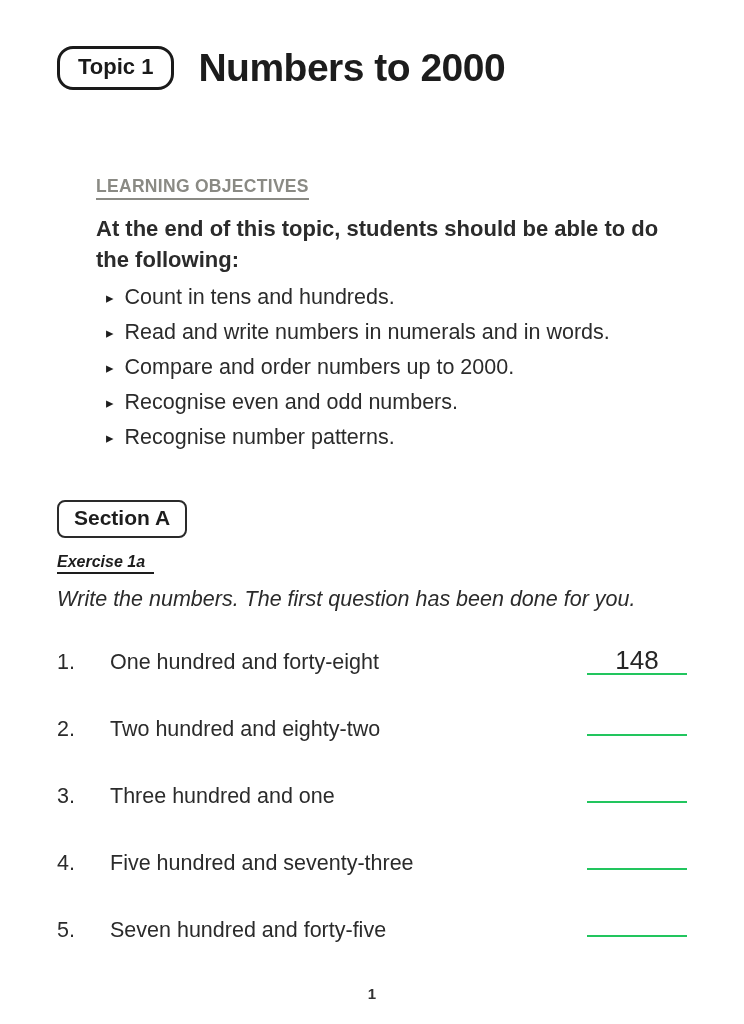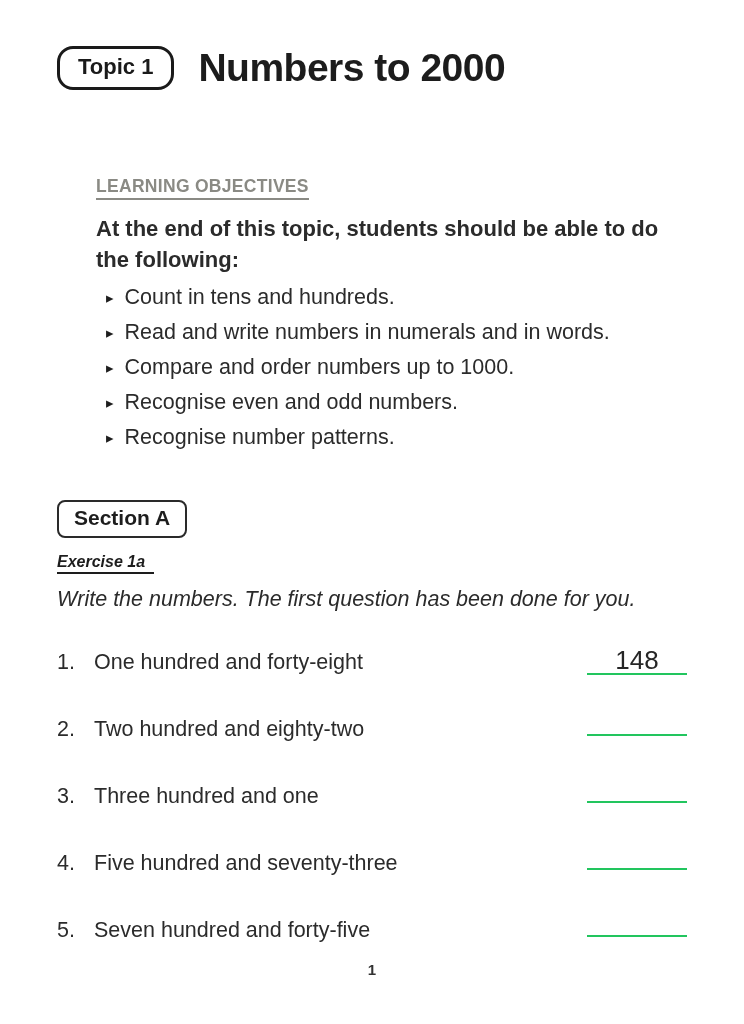--- a/index.html
+++ b/index.html
@@ -4,21 +4,21 @@
 <style>
   * { margin: 0; padding: 0; box-sizing: border-box; }
   html, body { background: #e8e8e8; }
   .page {
     width: 744px;
     height: 1024px;
     margin: 0 auto;
     background: #ffffff;
     font-family: "Liberation Sans", sans-serif;
     color: #262626;
-    padding: 46px 57px 32px 57px;
+    padding: 46px 57px 8px 57px;
     display: flex;
     flex-direction: column;
     overflow: hidden;
   }
 
   
   .header-row {
     display: flex;
     align-items: center;
     gap: 24px;
@@ -107,21 +107,21 @@
   
   .questions { margin-top: 16px; }
   .question-row {
     display: flex;
     align-items: baseline;
     font-size: 21.5px;
     color: #2b2b2b;
     margin-top: 35px;
   }
   .q-num { width: 37px; flex: 0 0 auto; }
-  .q-text { flex: 1 1 auto; }
+  .q-text { flex: 1 1 auto; margin-left: 16px; }
   .answer-line {
     flex: 0 0 auto;
     width: 100px;
     border-bottom: 2px solid #22c55e;
     text-align: center;
     font-size: 26px;
     color: #262626;
     min-height: 26px;
     line-height: 26px;
   }
@@ -153,21 +153,21 @@
       <div class="objective-item">
         <span class="bullet">▸</span>
         <span>Count in tens and hundreds.</span>
       </div>
       <div class="objective-item">
         <span class="bullet">▸</span>
         <span>Read and write numbers in numerals and in words.</span>
       </div>
       <div class="objective-item">
         <span class="bullet">▸</span>
-        <span>Compare and order numbers up to 1000.</span>
+        <span>Compare and order numbers up to 2000.</span>
       </div>
       <div class="objective-item">
         <span class="bullet">▸</span>
         <span>Recognise even and odd numbers.</span>
       </div>
       <div class="objective-item">
         <span class="bullet">▸</span>
         <span>Recognise number patterns.</span>
       </div>
     </div>

